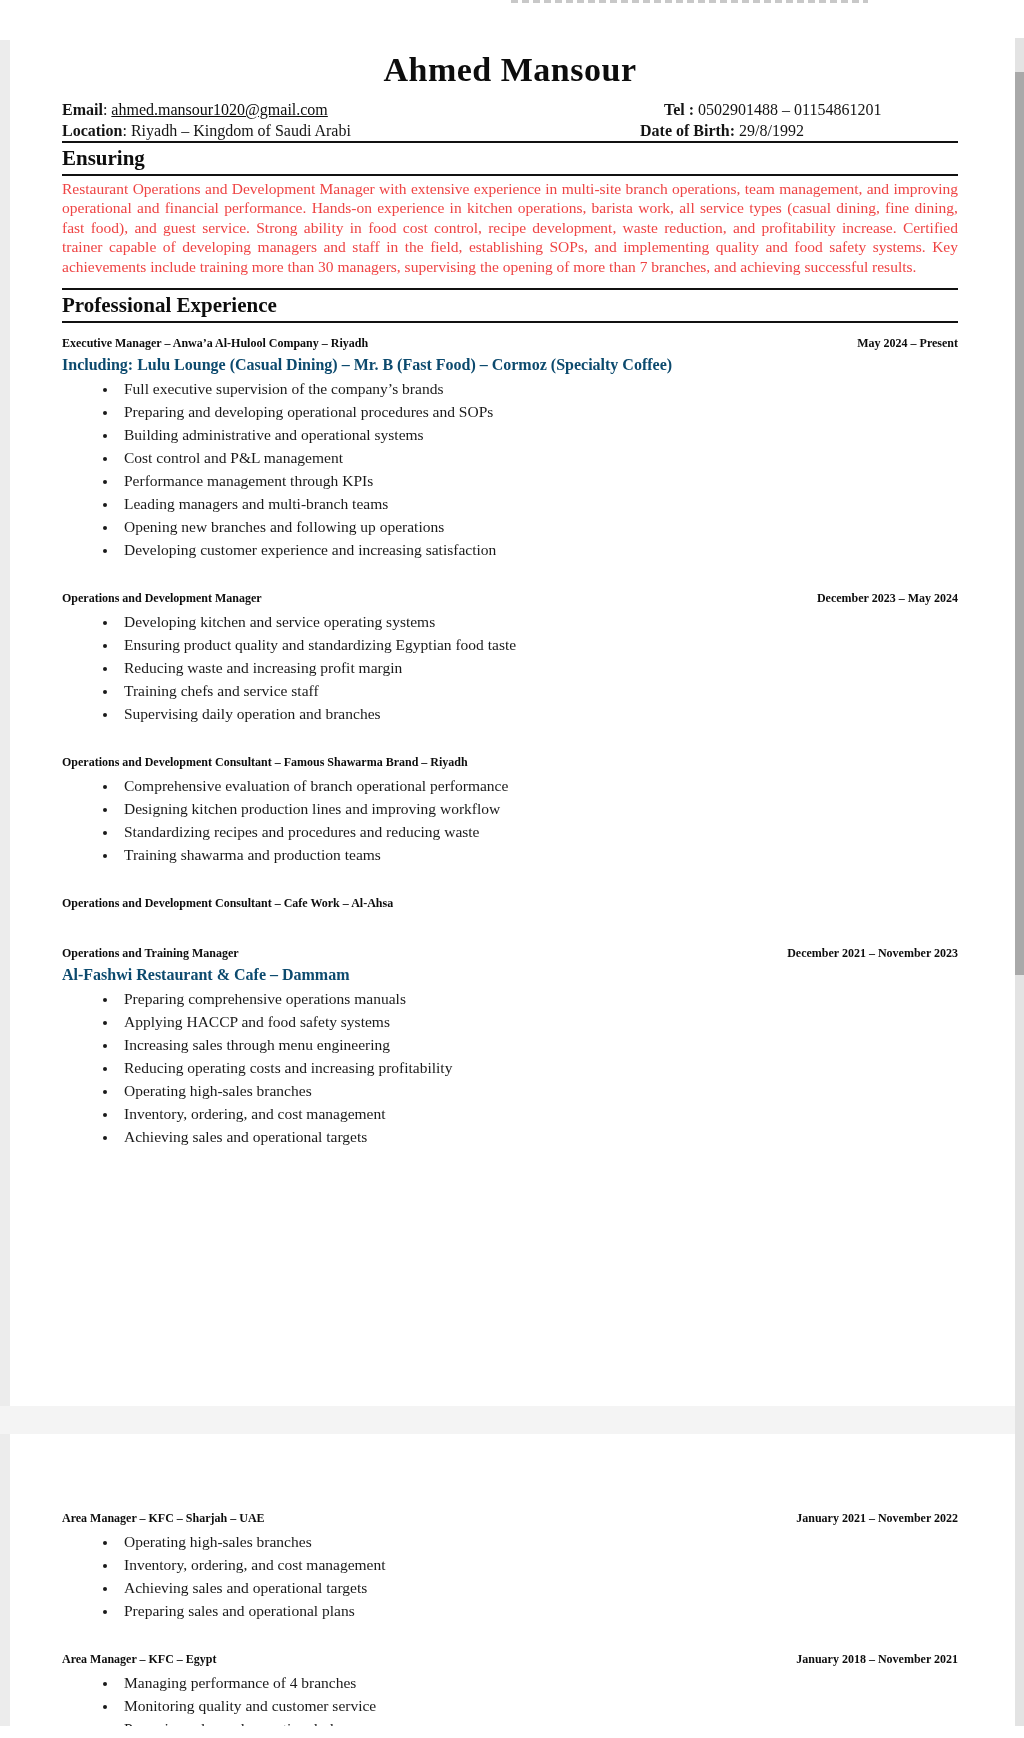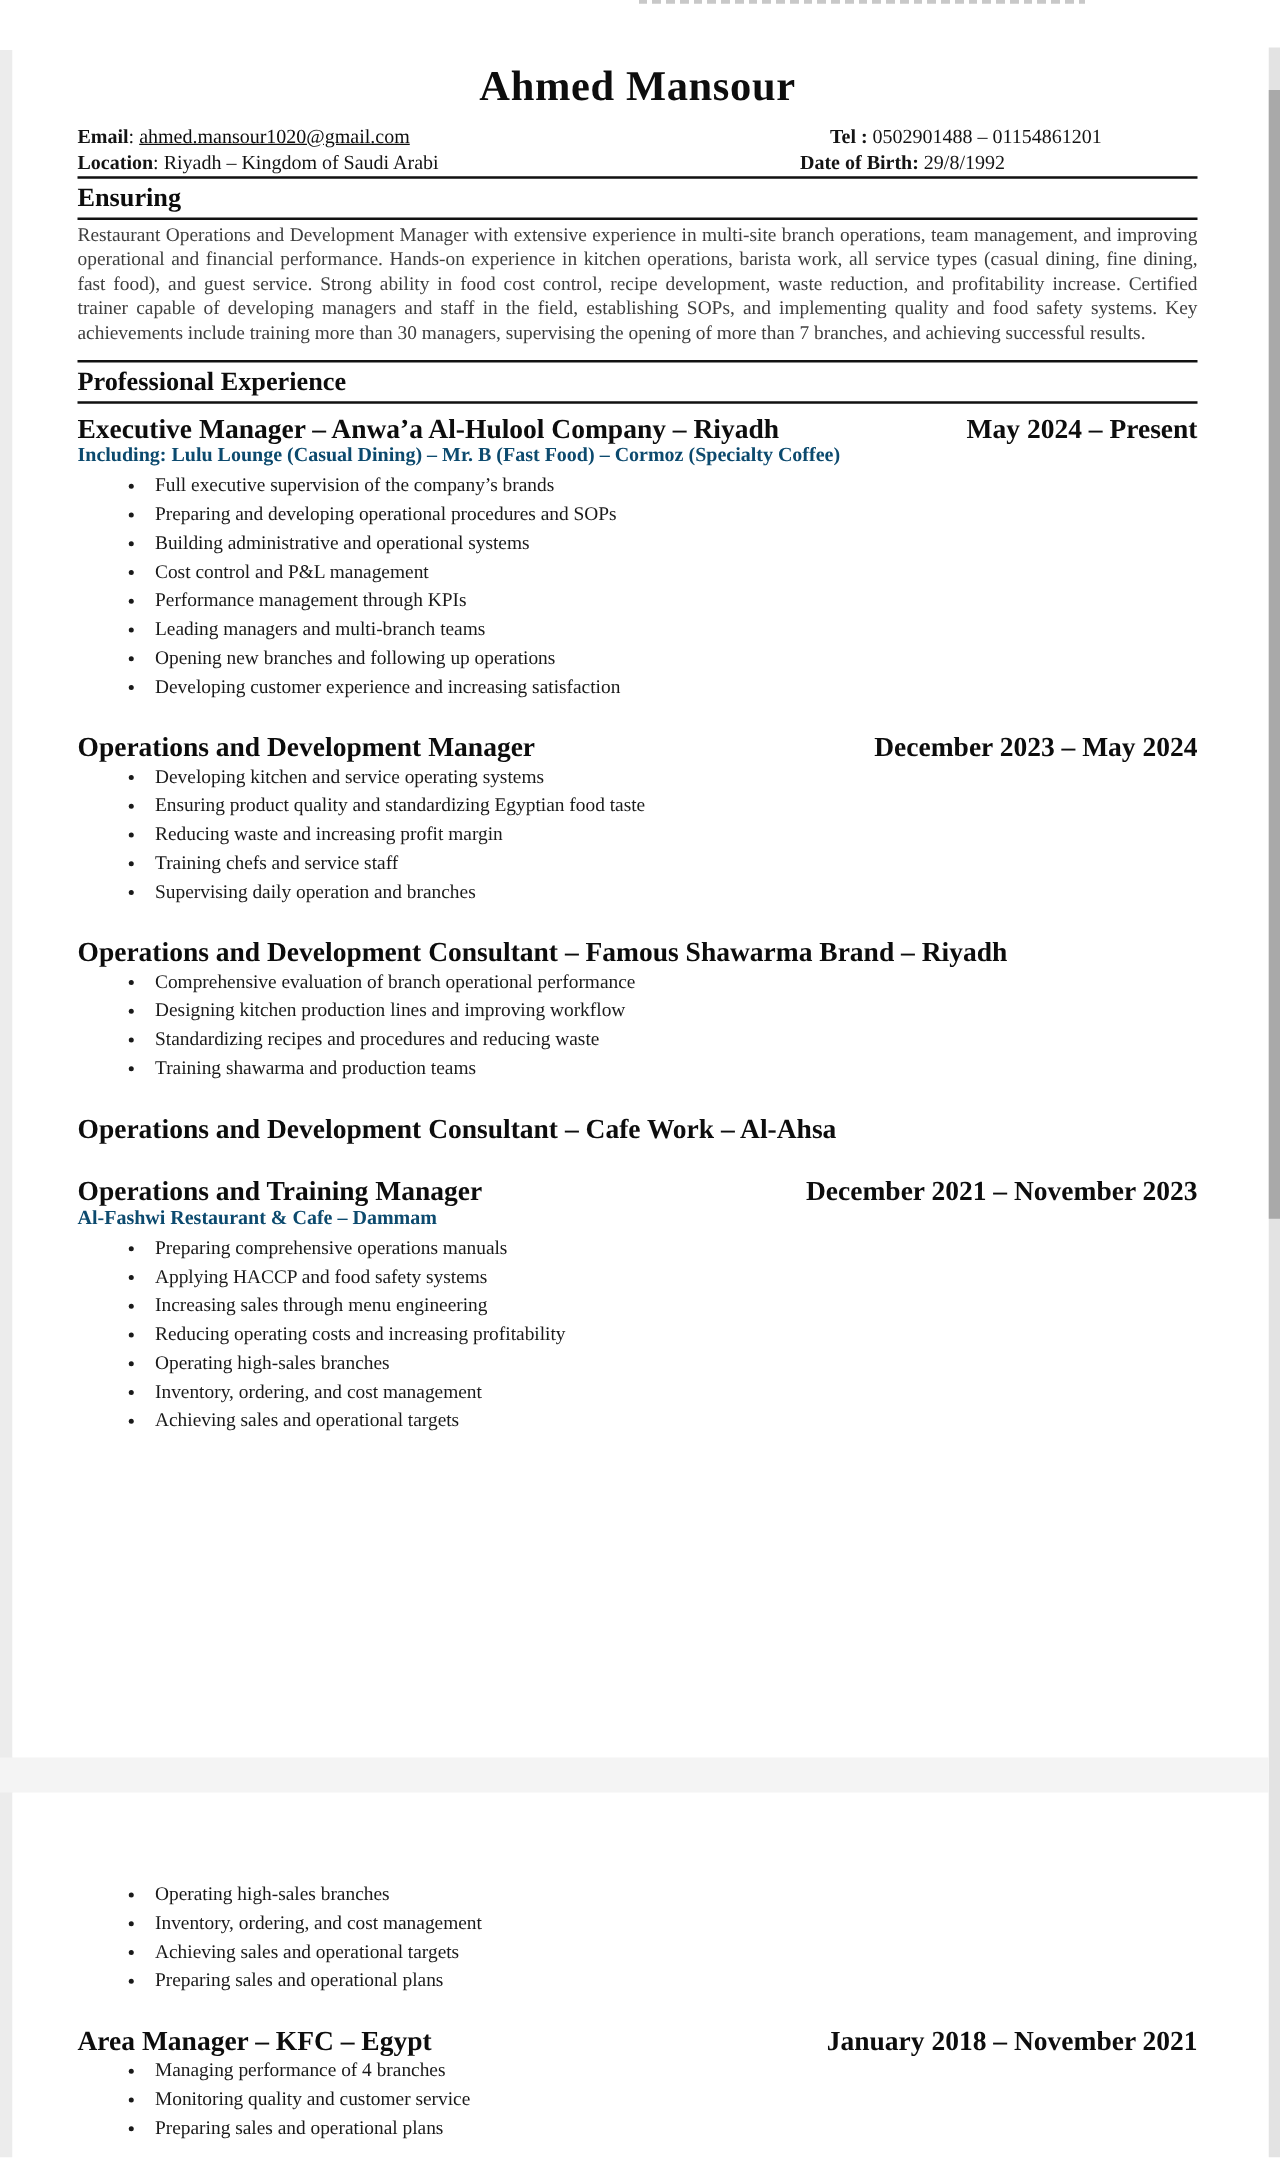--- a/index.html
+++ b/index.html
@@ -50,26 +50,26 @@
 
   .section-heading {
     border-top: 2.5px solid #111; border-bottom: 2.5px solid #111;
     padding: 2px 0 3px; font-size: 21px; font-weight: 700; line-height: 26px;
     color: #0d0d0d;
   }
   .exp-heading { margin-top: 6px; }
 
   p.summary {
     margin: 3px 0 12px; text-align: justify;
-    font-size: 15.5px; line-height: 19.5px; color: #404040;
+    font-size: 15.5px; line-height: 19.5px; color: #ef4444;
   }
 
   .jobs { margin-top: 9px; }
   .job { margin-bottom: 28px; }
-  .job-head { display: flex; justify-content: space-between; font-weight: 700; font-size: 22px; line-height: 22px; color: #0d0d0d; }
+  .job-head { display: flex; justify-content: space-between; font-weight: 700; font-size: 12px; line-height: 22px; color: #0d0d0d; }
   .job-title { white-space: nowrap; }
   .job-date { white-space: nowrap; }
   .job-sub { font-weight: 700; font-size: 16px; line-height: 22px; color: #0c4a6e; }
   .job ul { margin: 4px 0 0; padding-left: 56px; }
   .job li { font-size: 15.5px; line-height: 18px; margin-bottom: 5px; padding-left: 6px; color: #1a1a1a; }
   .job li::marker { font-size: 13px; }
 </style>
 </head>
 <body>
 
@@ -170,20 +170,24 @@
           </ul>
         </div>
       </div>
   </div>
 
   <div class="page-gap"></div>
 
   <div class="page page2">
     <div class="jobs">
         <div class="job">
+          <div class="job-head">
+            <span class="job-title">Area Manager – KFC – Sharjah – UAE</span>
+            <span class="job-date">January 2021 – November 2022</span>
+          </div>
           <ul>
             <li>Operating high-sales branches</li>
             <li>Inventory, ordering, and cost management</li>
             <li>Achieving sales and operational targets</li>
             <li>Preparing sales and operational plans</li>
           </ul>
         </div>
         <div class="job">
           <div class="job-head">
             <span class="job-title">Area Manager – KFC – Egypt</span>

